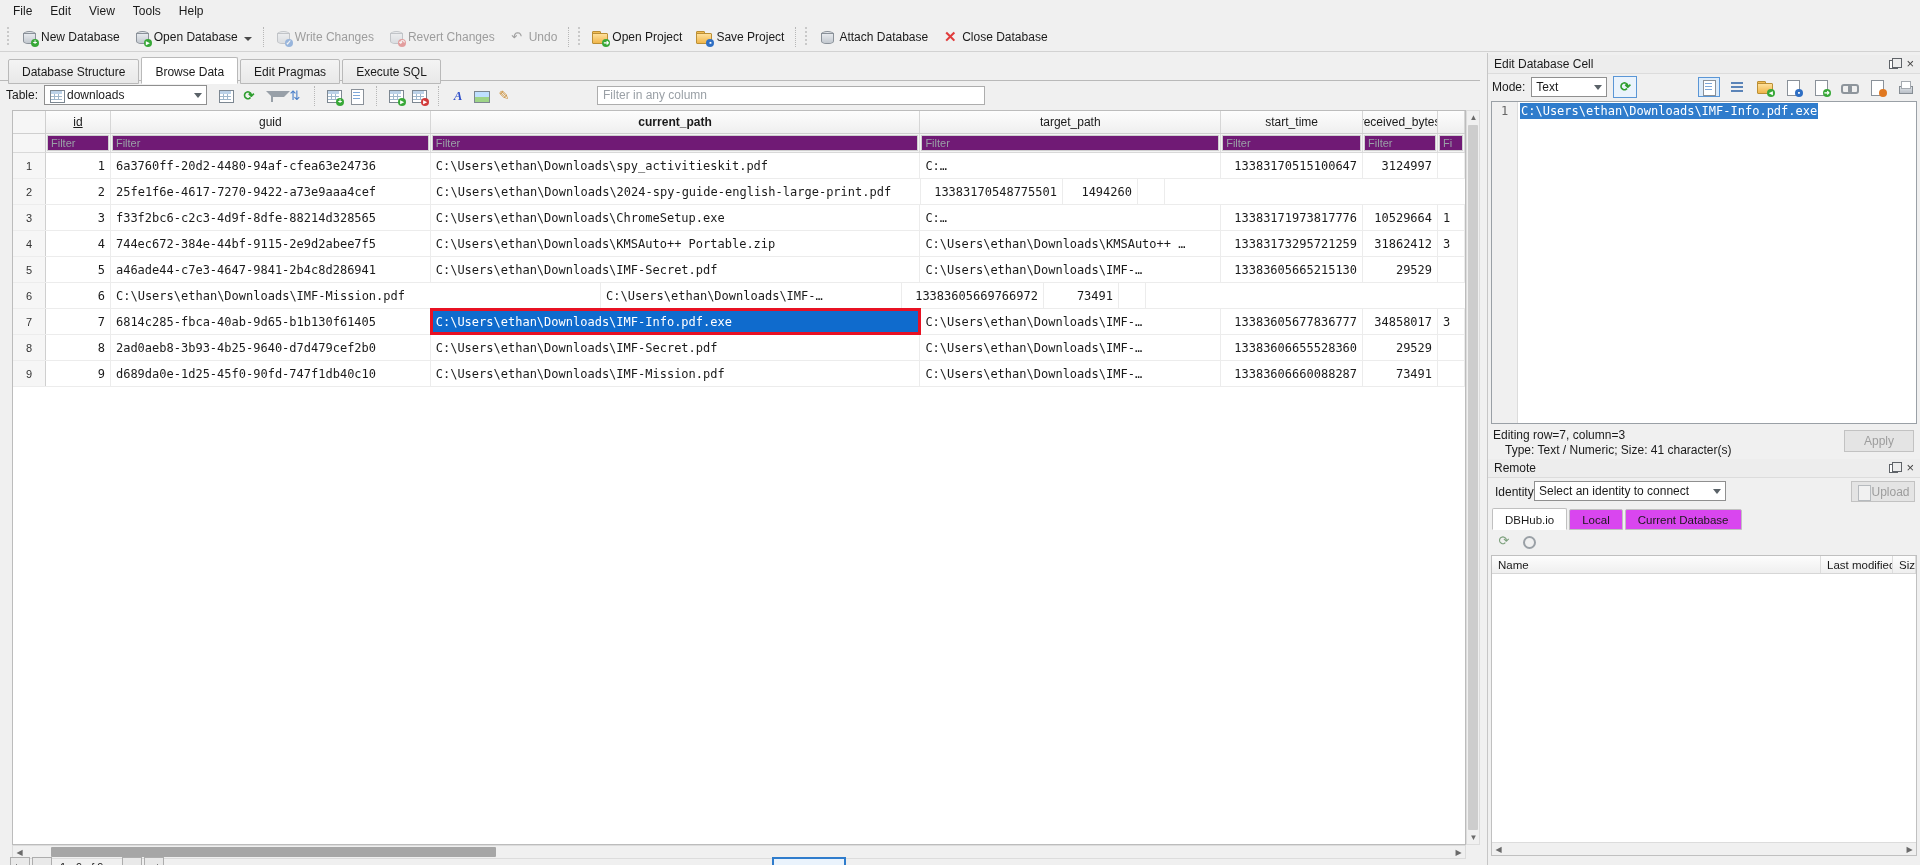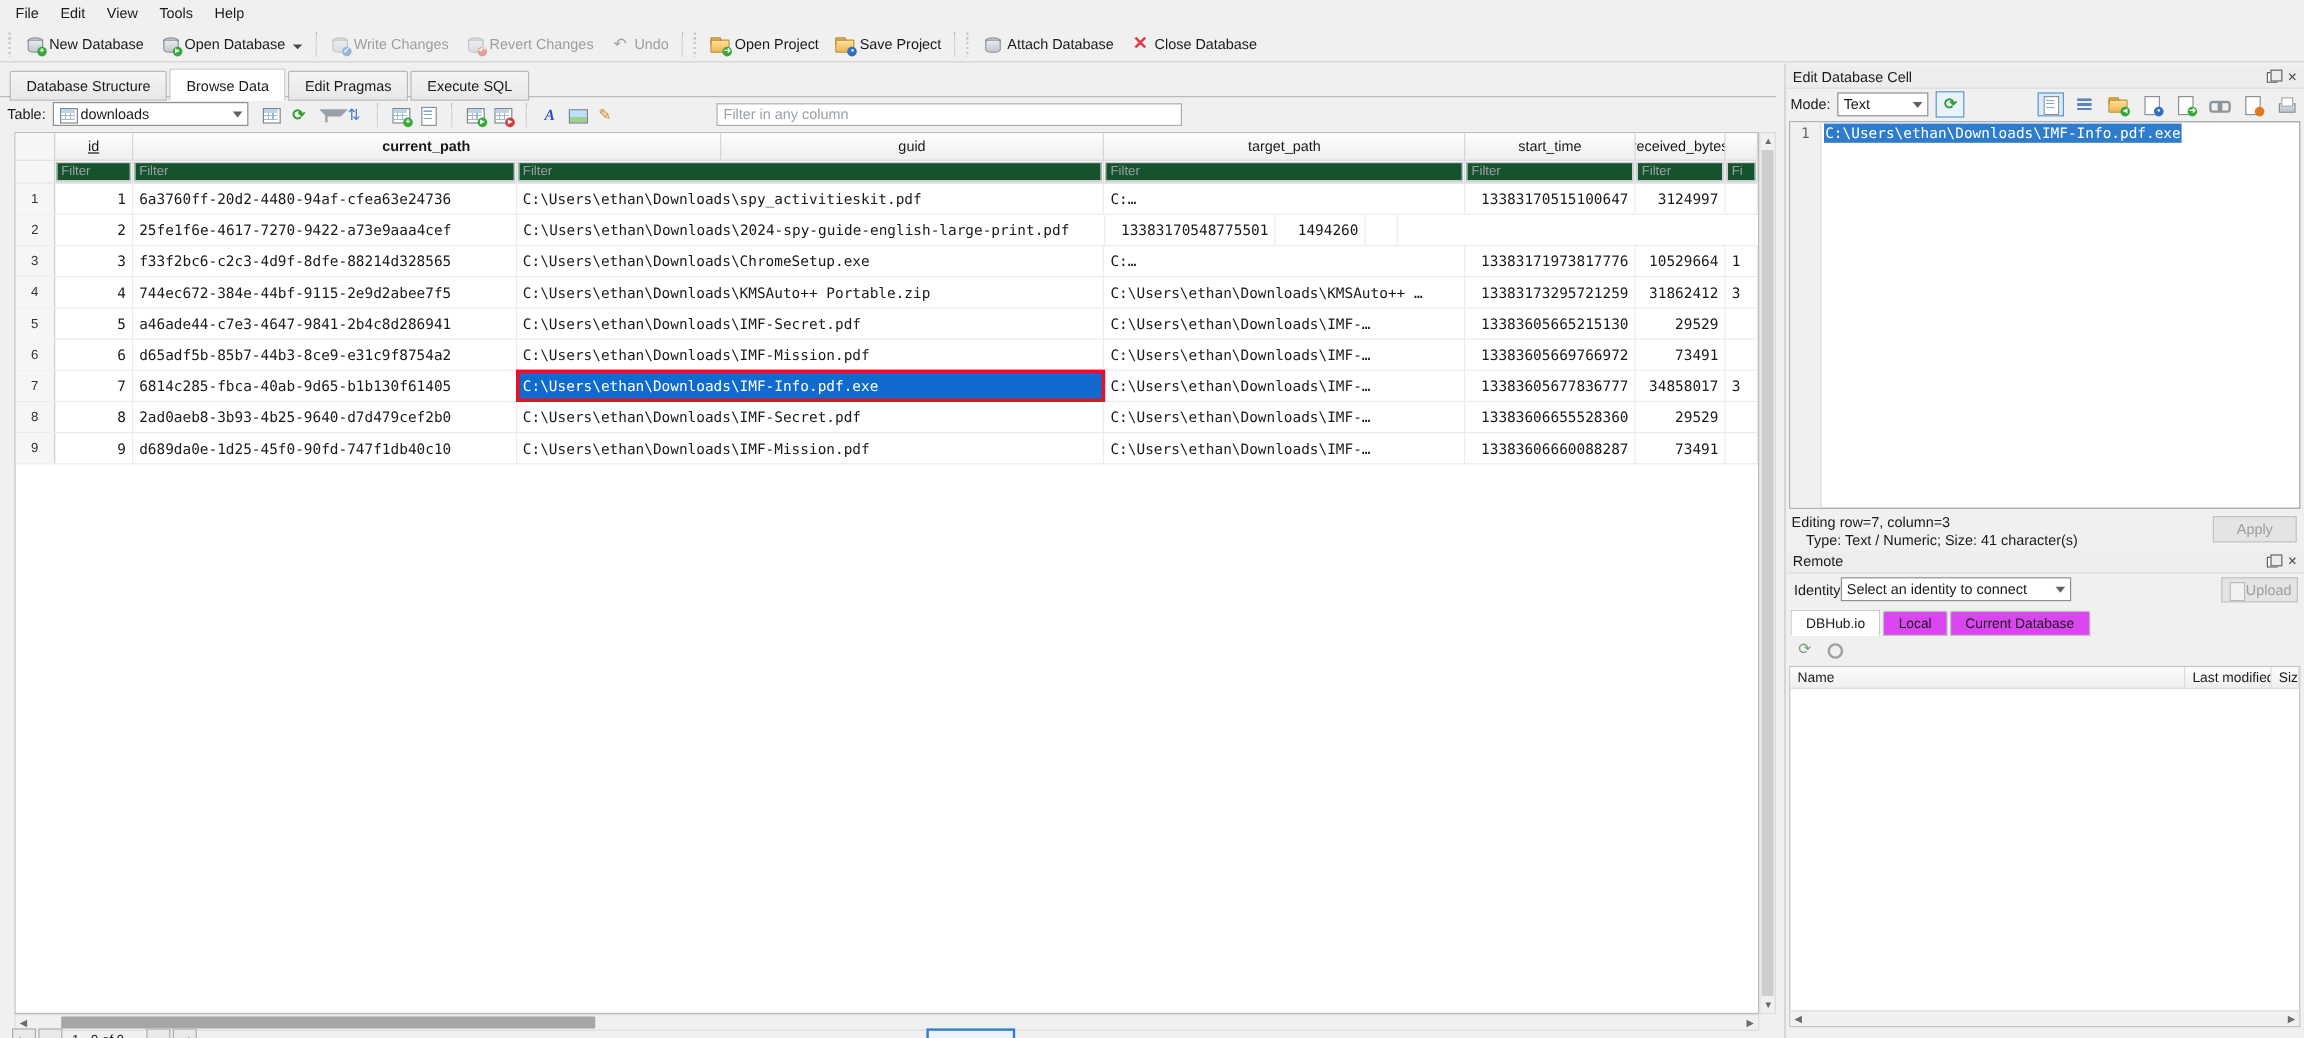--- a/index.html
+++ b/index.html
@@ -67,21 +67,21 @@
   #any-filter{left:597px;top:4px;width:388px;height:19px}
 
   
   .grid{position:absolute;left:12px;top:57px;width:1454px;height:735px;background:#fff;border:1px solid #bcbcbc;overflow:hidden}
   .gh{display:flex;height:23px;background:linear-gradient(#fdfdfd,#efefef);border-bottom:1px solid #cfcfcf}
   .gh .c{border-right:1px solid #d6d6d6;display:flex;align-items:center;justify-content:center;white-space:nowrap;overflow:hidden}
   .gh .u{text-decoration:underline}
   .gh .bold,.bold{font-weight:bold}
   .frow{display:flex;height:19px;background:#f4f4f4;border-bottom:1px solid #d9d9d9}
   .frow .c{border-right:1px solid #dcdcdc;padding:1px 1px;display:flex}
-  .fin{flex:1;background:#14532d;border:1px solid #cfcfcf;color:#9aa0a6;font-size:11px;line-height:14px;padding:0 3px;white-space:nowrap;overflow:hidden}
+  .fin{flex:1;background:#701a75;border:1px solid #cfcfcf;color:#9aa0a6;font-size:11px;line-height:14px;padding:0 3px;white-space:nowrap;overflow:hidden}
   .drow{display:flex;height:26px;border-bottom:1px solid #ececec;font-family:"DejaVu Sans Mono",monospace;font-size:12px}
   .drow .c{border-right:1px solid #ececec;display:flex;align-items:center;padding:0 5px;white-space:nowrap;overflow:hidden}
   .gut{background:#f6f6f6!important;border-right:1px solid #cfcfcf!important;justify-content:center!important;
        font-family:"Liberation Sans",sans-serif;font-size:11px;color:#333;padding:0!important}
   .num{justify-content:flex-end!important}
   .sel{background:#0f6bcd;color:#fff;outline:3px solid #e81123;outline-offset:-2px;z-index:2;position:relative}
 
   
   .sb{position:absolute;background:#f0f0f0;border:1px solid #dcdcdc}
   .sb .arrow{position:absolute;width:13px;height:13px;display:flex;align-items:center;justify-content:center;color:#6a6a6a;font-size:8px}
@@ -241,22 +241,22 @@
         <span class="i img"></span>
         <span class="glyph" style="color:#c98a2f">✎</span>
       </div>
       <div class="flt" id="any-filter">Filter in any column</div>
     </div>
 
     <div class="grid" id="grid">
       <div class="gh" id="grid-head">
           <div class="c gut" style="width: 33px;"></div>
           <div class="c u " style="width: 65px;">id</div>
+          <div class="c " style="width: 320px;">guid</div>
           <div class="c bold" style="width: 490px;">current_path</div>
-          <div class="c " style="width: 320px;">guid</div>
           <div class="c " style="width: 301px;">target_path</div>
           <div class="c " style="width: 142px;">start_time</div>
           <div class="c " style="width: 75px;">received_bytes</div>
           <div class="c " style="width: 27px;"></div>
         </div>
       <div class="frow" id="grid-filter">
           <div class="c gut" style="width: 33px;"></div>
           <div class="c " style="width: 65px;">
             <div class="fin">Filter</div>
           </div>
@@ -325,21 +325,20 @@
             <div class="c " style="width: 320px;">a46ade44-c7e3-4647-9841-2b4c8d286941</div>
             <div class="c " style="width: 490px;">C:\Users\ethan\Downloads\IMF-Secret.pdf</div>
             <div class="c " style="width: 301px;">C:\Users\ethan\Downloads\IMF-…</div>
             <div class="c num " style="width: 142px;">13383605665215130</div>
             <div class="c num " style="width: 75px;">29529</div>
             <div class="c " style="width: 27px;"></div>
           </div>
           <div class="drow">
             <div class="c gut" style="width: 33px;">6</div>
             <div class="c num " style="width: 65px;">6</div>
-            <div class="c " style="width: 320px;">d65adf5b-85b7-44b3-8ce9-e31c9f8754a2</div>
             <div class="c " style="width: 490px;">C:\Users\ethan\Downloads\IMF-Mission.pdf</div>
             <div class="c " style="width: 301px;">C:\Users\ethan\Downloads\IMF-…</div>
             <div class="c num " style="width: 142px;">13383605669766972</div>
             <div class="c num " style="width: 75px;">73491</div>
             <div class="c " style="width: 27px;"></div>
           </div>
           <div class="drow">
             <div class="c gut" style="width: 33px;">7</div>
             <div class="c num " style="width: 65px;">7</div>
             <div class="c " style="width: 320px;">6814c285-fbca-40ab-9d65-b1b130f61405</div>

